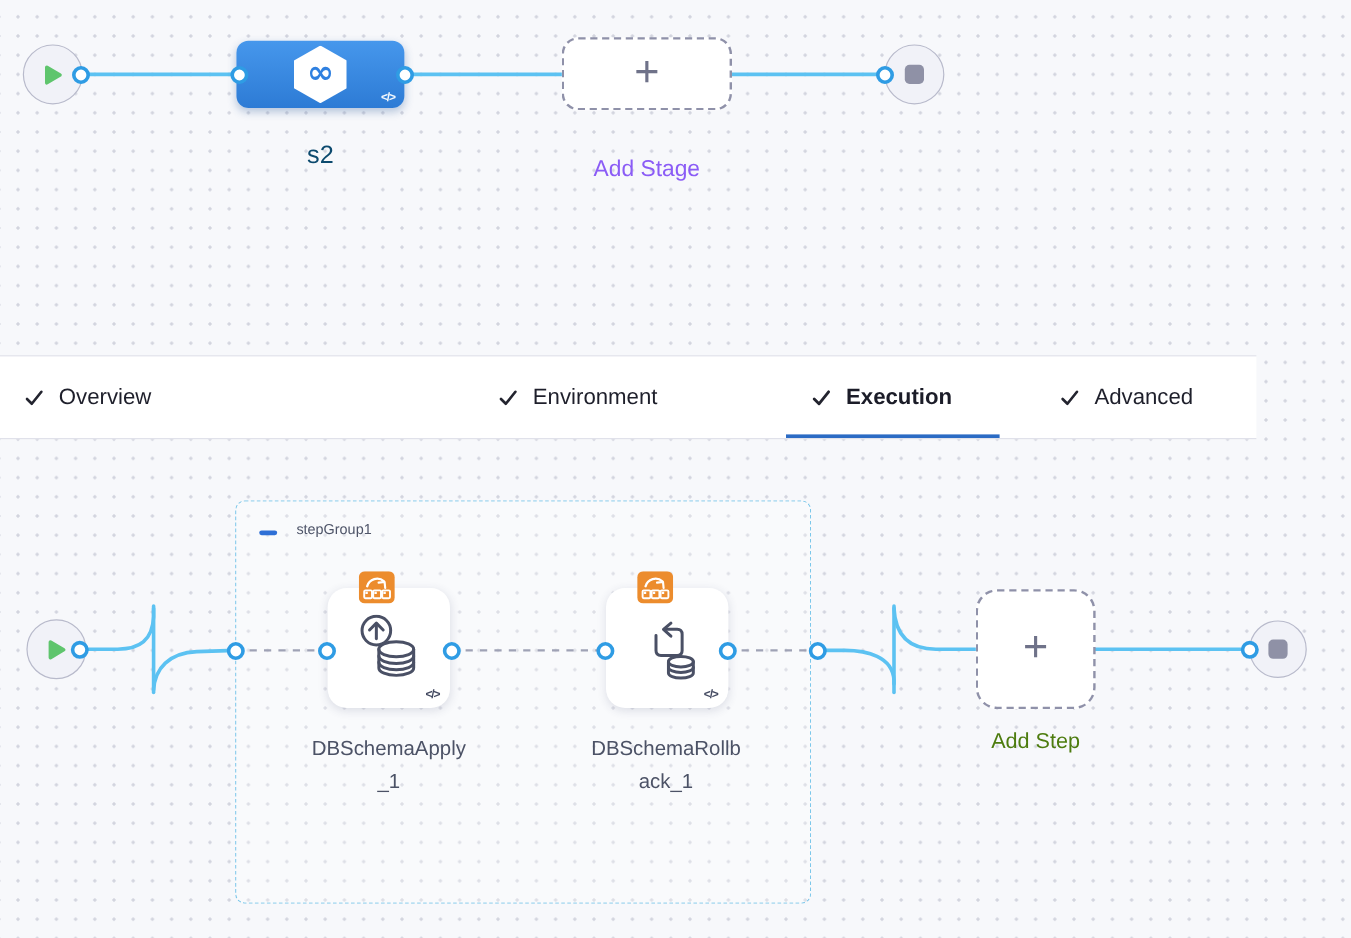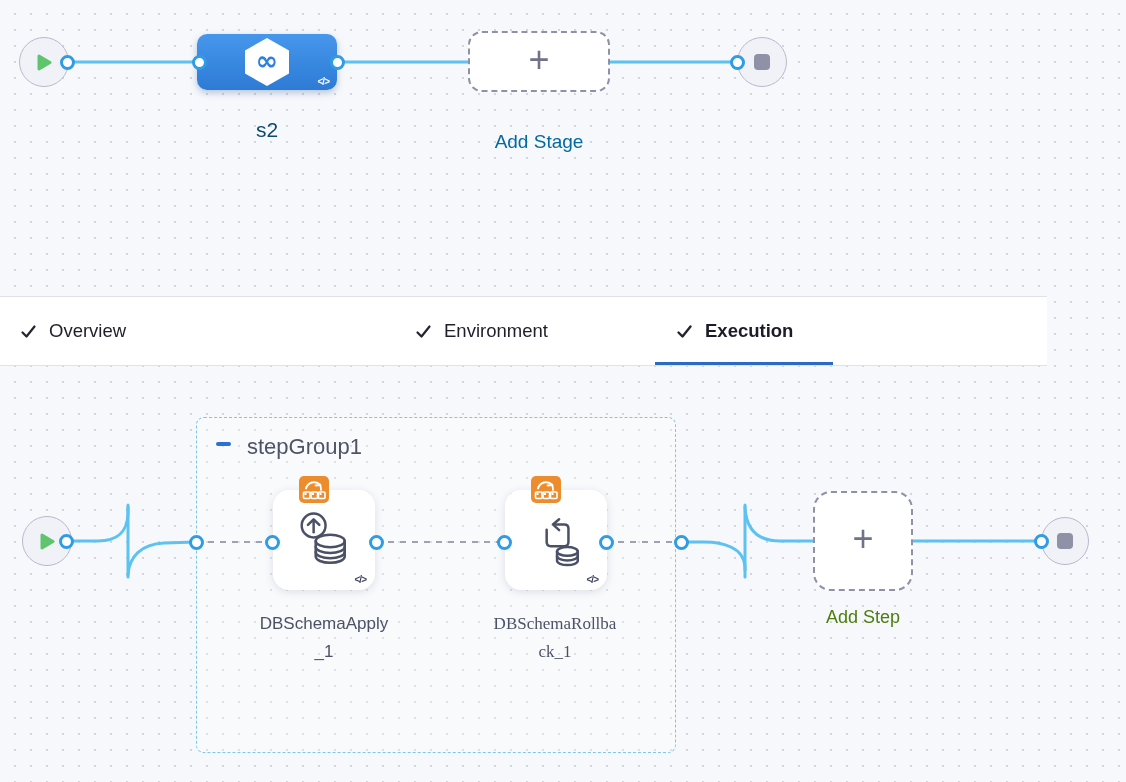--- a/index.html
+++ b/index.html
@@ -51,30 +51,30 @@
   
   .add-box {
     position:absolute; background:#fff; border:2px dashed #8f91a9; z-index:3;
     display:flex; align-items:center; justify-content:center; cursor:pointer;
   }
   #add-stage-box { left:468px; top:31px; width:142px; height:61px; border-radius:14px; }
   #add-step-box  { left:813px; top:491px; width:100px; height:100px; border-radius:18px; }
   .plus-glyph { color:#6f7289; font-size:36px; font-weight:300; line-height:1; margin-top:-4px; }
 
   
-  .canvas-label { position:absolute; text-align:center; z-index:3; color:#0369a1; }
+  .canvas-label { position:absolute; text-align:center; z-index:3; color:#8b5cf6; }
   #stage-label    { left:197px; top:118px; width:140px; font-size:21px; color:#0c4a6e; }
   #add-stage-label{ left:468px; top:131px; width:142px; font-size:19px; }
   #add-step-label { left:808px; top:607px; width:110px; font-size:18px; color:#4d7c0f; }
   .step-label {
     position:absolute; top:610px; width:130px; font-size:17px; line-height:28px;
     color:#4c5266; text-align:center; word-break:break-all; z-index:3;
   }
   #step-label-0 { left:259px; }
-  #step-label-1 { left:490px;font-family:Liberation Serif, serif; }
+  #step-label-1 { left:490px; }
 
   
   #tab-bar {
     position:absolute; left:0; top:296px; width:1047px; height:70px;
     background:#ffffff; border-top:1px solid #e0e1ea; border-bottom:1px solid #e0e1ea;
     z-index:10;
   }
   .tab {
     position:absolute; top:0; height:100%; display:flex; align-items:center; gap:12px;
     font-size:18.5px; color:#1e1f2b; cursor:pointer;
@@ -89,21 +89,21 @@
   #step-group {
     position:absolute; left:196px; top:417px; width:480px; height:336px;
     border:1.5px dashed #7cc7ea; border-radius:8px; background:rgba(255,255,255,.25);
     z-index:1;
   }
   #step-group-collapse {
     position:absolute; left:212px; top:435px; width:22px; height:18px; z-index:3;
     display:flex; align-items:center; justify-content:center; cursor:pointer;
   }
   #step-group-collapse .bar { width:15px; height:3.5px; border-radius:2px; background:#2e6fd6; }
-  #step-group-label { position:absolute; left:247px; top:434px; font-size:22px; color:#4e5468; z-index:3; }
+  #step-group-label { position:absolute; left:247px; top:434px; font-size:12px; color:#4e5468; z-index:3; }
 
   
   .step-node {
     position:absolute; top:490px; width:102px; height:100px; border-radius:16px;
     background:#fff; box-shadow:0 2px 8px rgba(50,60,100,.14); z-index:3;
     display:flex; align-items:center; justify-content:center; cursor:pointer;
   }
   #step-node-0 { left:273px; }
   #step-node-1 { left:505px; }
   .badge { position:absolute; left:26px; top:-14px; }
@@ -173,20 +173,26 @@
     <svg width="17" height="17" viewBox="0 0 17 17">
         <polyline points="2.5,9.5 6.5,13.5 14.5,3.5" stroke="#23242f" stroke-width="2.4" fill="none" stroke-linecap="round" stroke-linejoin="round"></polyline>
       </svg>
     <span>Execution</span>
   </div>
   <div class="tab" style="left:415px;">
     <svg width="17" height="17" viewBox="0 0 17 17">
         <polyline points="2.5,9.5 6.5,13.5 14.5,3.5" stroke="#23242f" stroke-width="2.2" fill="none" stroke-linecap="round" stroke-linejoin="round"></polyline>
       </svg>
     <span>Environment</span>
+  </div>
+  <div class="tab" style="left:883px;">
+    <svg width="17" height="17" viewBox="0 0 17 17">
+        <polyline points="2.5,9.5 6.5,13.5 14.5,3.5" stroke="#23242f" stroke-width="2.2" fill="none" stroke-linecap="round" stroke-linejoin="round"></polyline>
+      </svg>
+    <span>Advanced</span>
   </div>
   <div id="tab-underline"></div>
 </div>
 
 <div>
 
   <div id="step-group"></div>
   <div id="step-group-collapse">
     <div class="bar"></div>
   </div>

